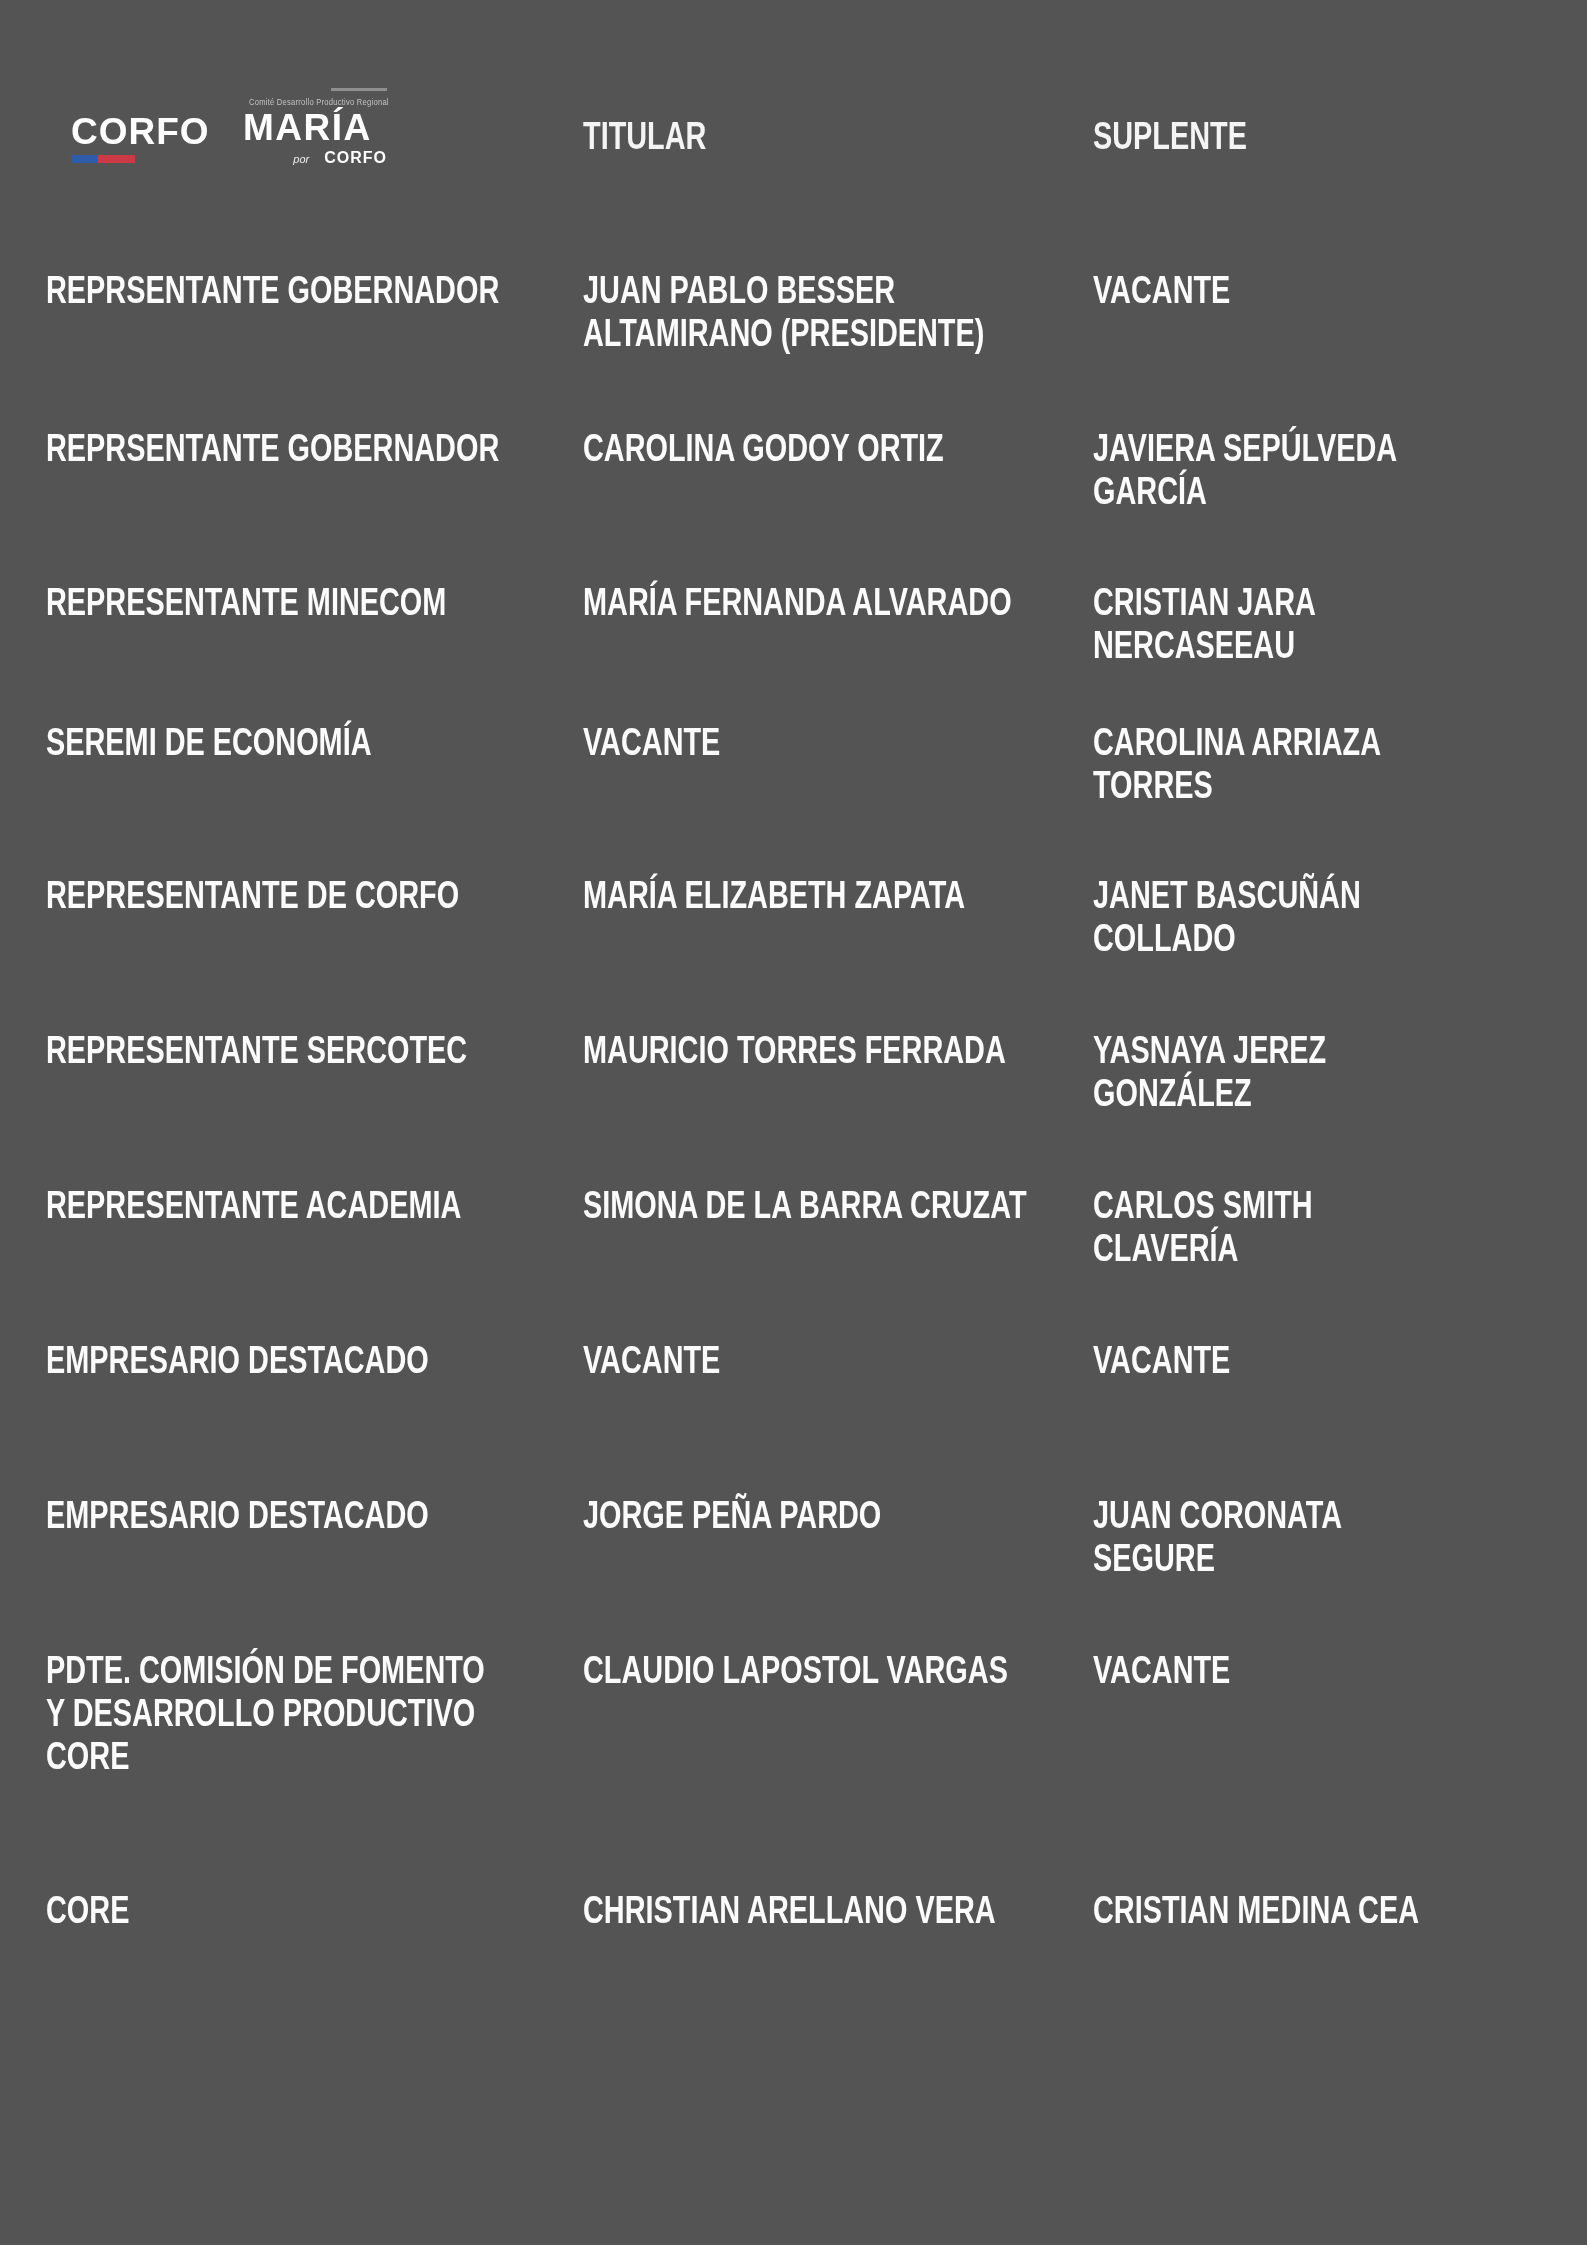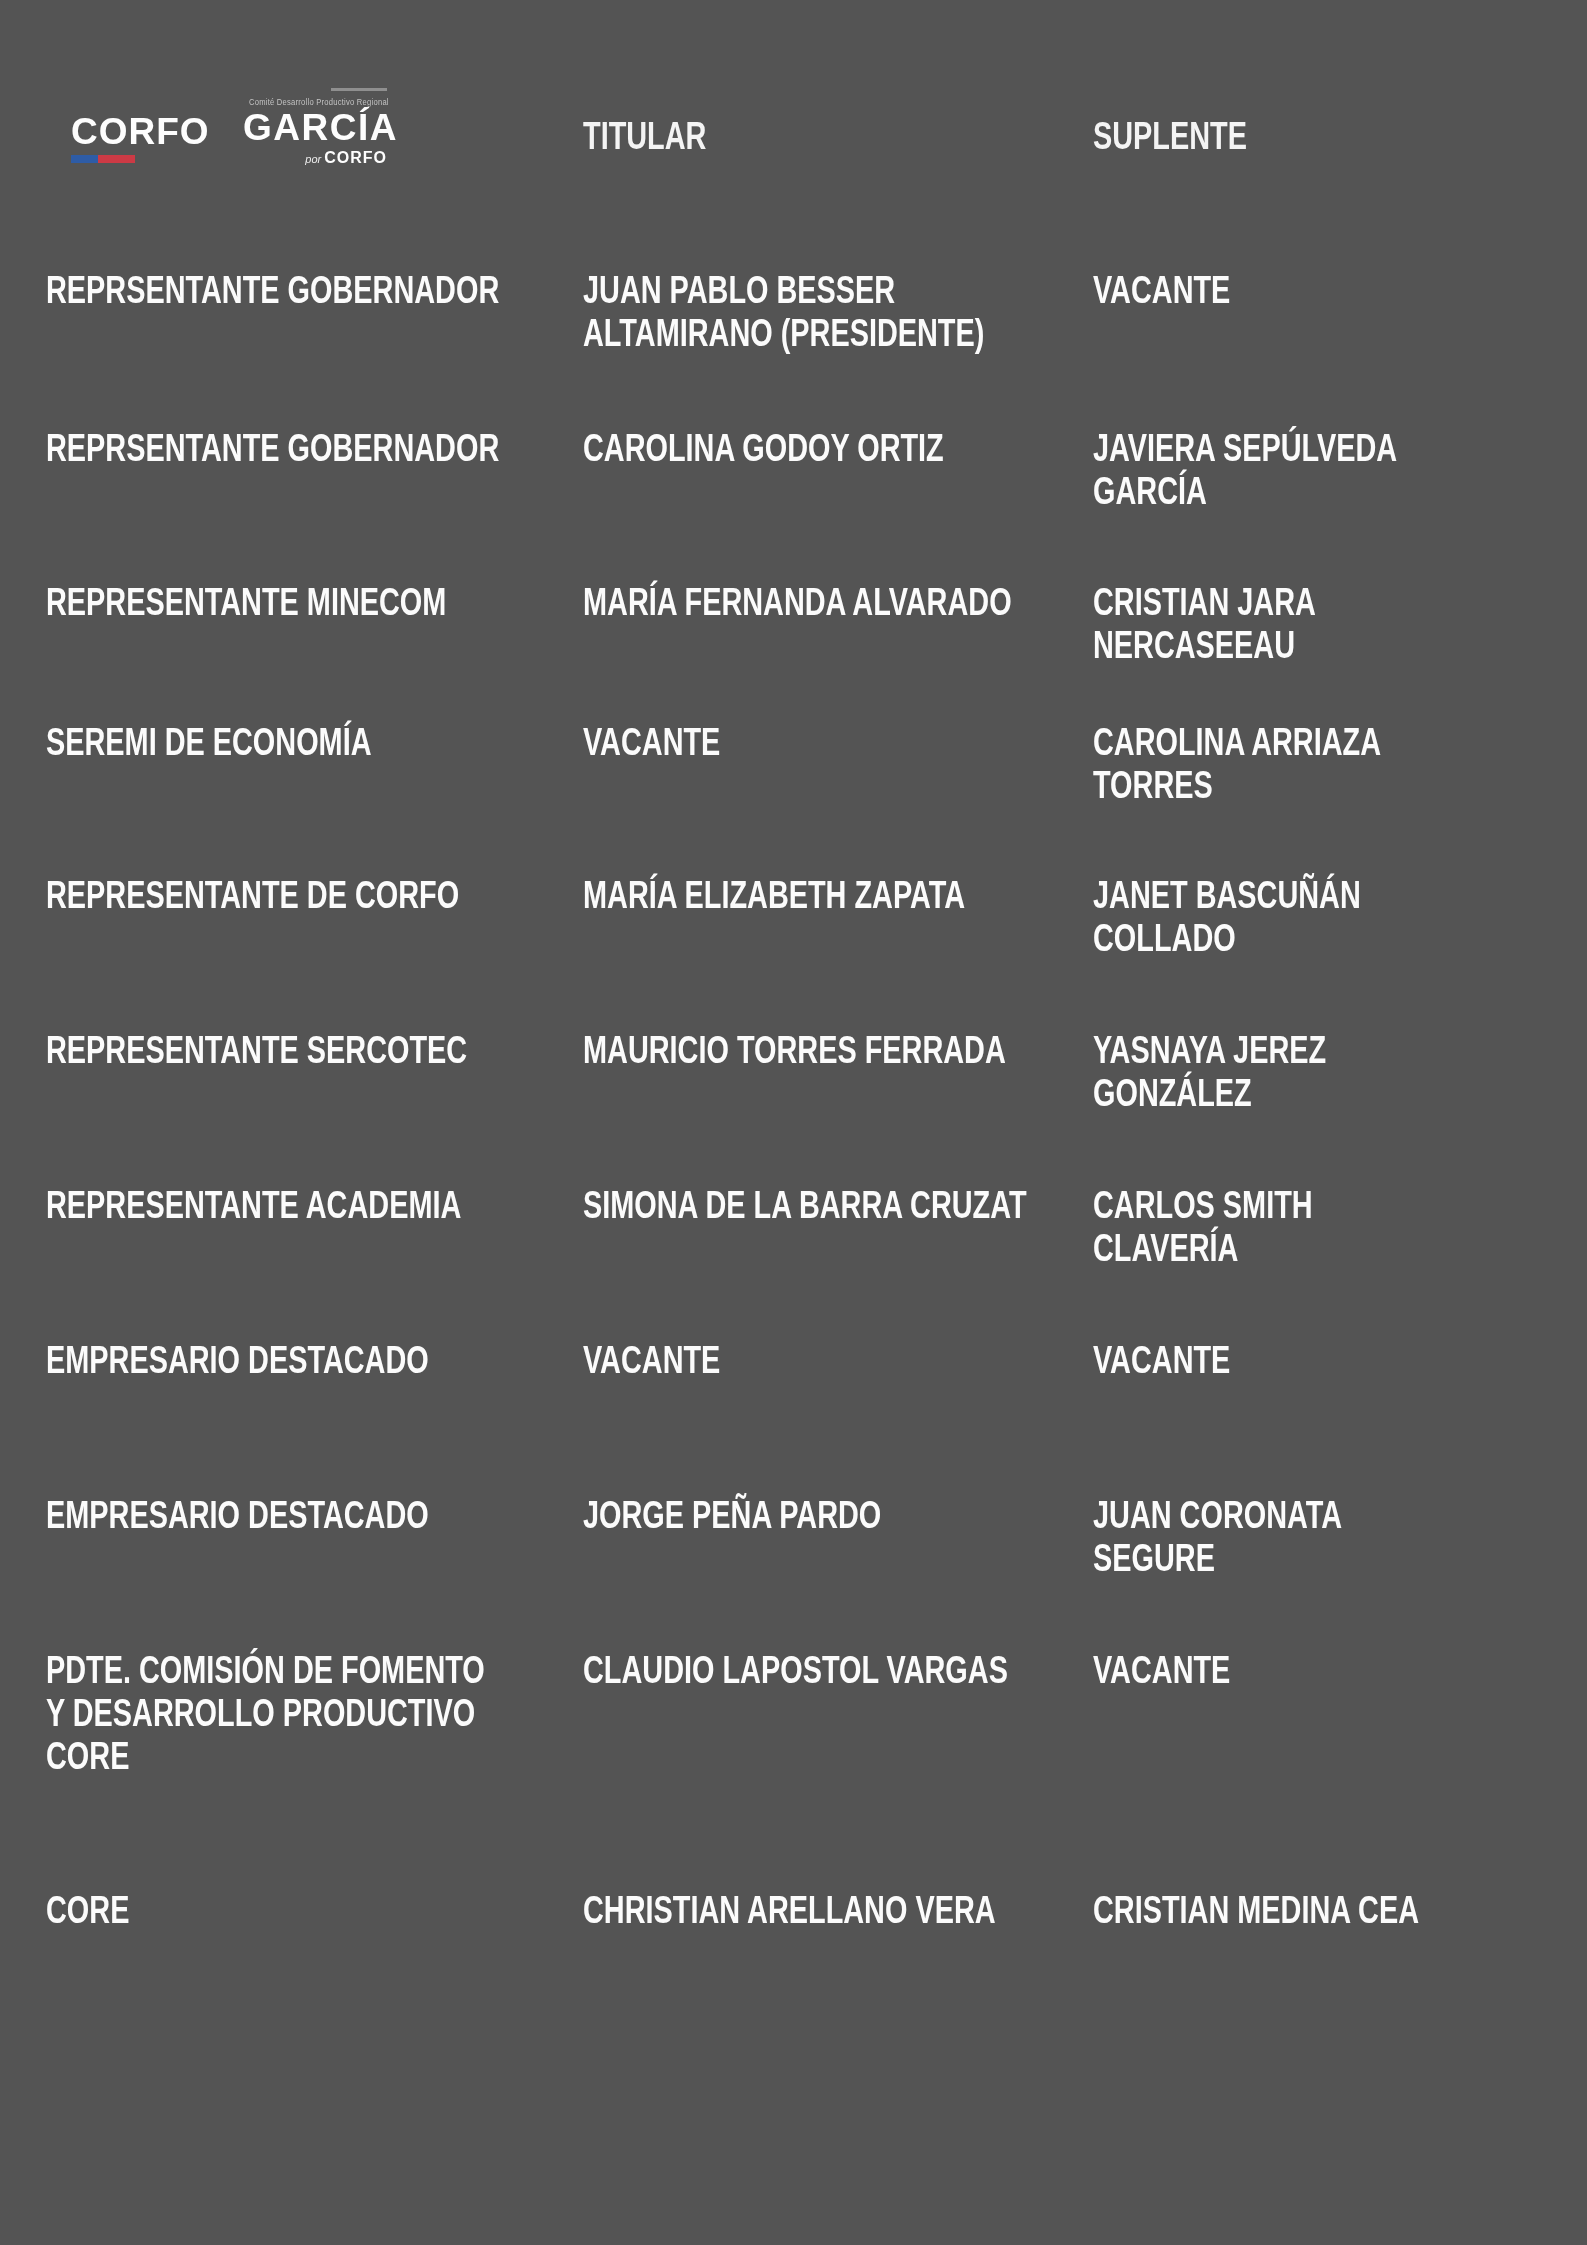--- a/index.html
+++ b/index.html
@@ -29,21 +29,21 @@
     position:absolute; right:0; top:9px;
     font-size:9.5px; color:#c3c3c3; white-space:nowrap;
     transform:scaleX(0.8); transform-origin:100% 50%;
     letter-spacing:0.3px;
   }
   .biobio-text {
     position:absolute; left:0; top:20px;
     font-size:37px; font-weight:bold; letter-spacing:1.5px; color:#fdfdfd;
   }
   .biobio-sub { position:absolute; right:2px; top:62px; white-space:nowrap; }
-  .biobio-sub .por { font-size:11px; font-style:italic; color:#ececec; margin-right:3px; }
+  .biobio-sub .por { font-size:11px; font-style:italic; color:#ececec; margin-right:15px; }
   .biobio-sub .por-corfo { font-size:16px; font-weight:bold; letter-spacing:1px; color:#fdfdfd; }
 
   
   .hdr-row, .t-row { position:absolute; left:0; width:1587px; }
   .cell {
     position:absolute; top:0;
     font-size:39px; font-weight:bold; line-height:43px;
     letter-spacing:0px; color:#fbfbfb;
     white-space:pre-line;
     transform:scaleX(0.74); transform-origin:0 0;
@@ -71,21 +71,21 @@
 
 <div class="logo-area">
   <div class="corfo-text">CORFO</div>
   <div class="flag">
     <span class="flag-blue" style="background: rgb(46, 92, 166);"></span>
     <span class="flag-red" style="background: rgb(204, 58, 69);"></span>
   </div>
   <div class="biobio-block">
     <div class="biobio-topline"></div>
     <div class="biobio-tagline">Comité Desarrollo Productivo Regional</div>
-    <div class="biobio-text">GARCÍA</div>
+    <div class="biobio-text">MARÍA</div>
     <div class="biobio-sub">
       <span class="por">por</span><span class="por-corfo">CORFO</span>
     </div>
   </div>
 </div>
 
 <div>
 
   <div class="hdr-row">
     <div class="cell c2">TITULAR</div>

